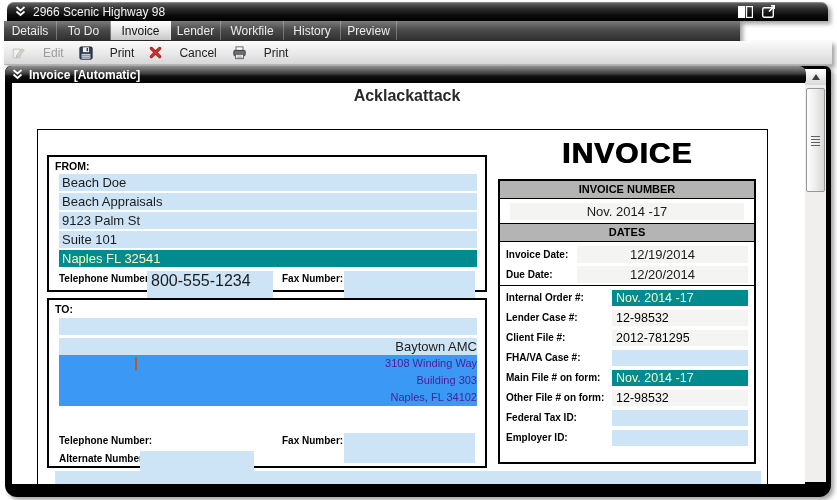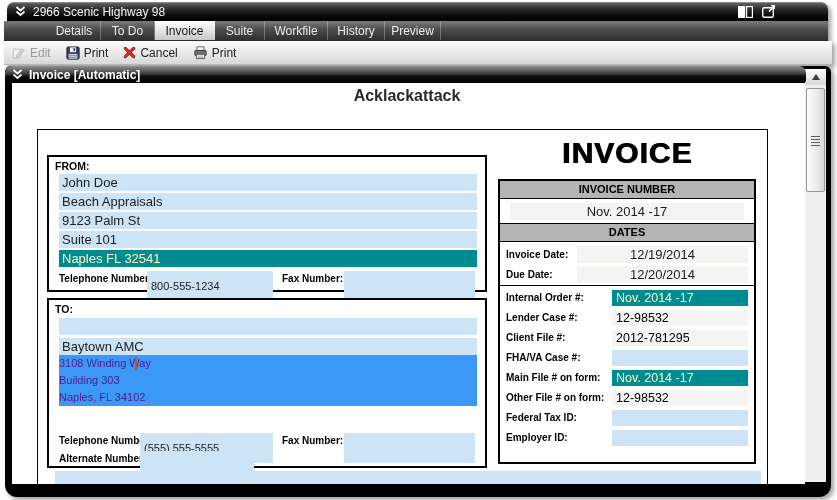--- a/index.html
+++ b/index.html
@@ -10,35 +10,35 @@
   
   .titlebar{position:absolute;left:3px;top:0;width:821px;height:19px;
     background:linear-gradient(180deg,#6a6a6a 0%,#2e2e2e 35%,#0c0c0c 70%,#000 100%);
     border-radius:7px 7px 0 0;color:#f4f4f4;font-size:12px;display:flex;align-items:center;
     box-shadow:inset 0 1px 0 rgba(255,255,255,.25);}
   .titlebar .chev{margin:0 7px 0 8px;display:flex;}
   .tb-icons{position:absolute;right:52px;top:3px;display:flex;gap:9px;align-items:center;}
   .tb-icons svg{display:block;}
 
   
-  .tabbar{position:absolute;left:0;top:19px;width:824px;height:20px;
+  .tabbar{position:absolute;left:0;top:19px;width:736px;height:20px;
     background:linear-gradient(180deg,#7c7c7c 0%,#4c4c4c 45%,#303030 100%);
-    display:flex;border-bottom:1px solid #2a2a2a;box-sizing:border-box;padding-left:44px;}
+    display:flex;border-bottom:1px solid #2a2a2a;box-sizing:border-box;}
   .tab{height:100%;display:flex;align-items:center;justify-content:center;
     color:#ececec;font-size:12px;border-right:1px solid rgba(255,255,255,.28);
     box-sizing:border-box;cursor:default;}
   .tab.active{background:linear-gradient(180deg,#ffffff 0%,#e3e3e3 55%,#c6c6c6 100%);
     color:#141414;}
 
   
   .toolbar{position:absolute;left:0;top:39px;width:828px;height:24px;
     background:linear-gradient(180deg,#fbfbfb 0%,#e9e9e9 55%,#d7d7d7 100%);
     border-bottom:1px solid #b5b5b5;box-sizing:border-box;
     display:flex;align-items:center;padding-left:7px;gap:15px;font-size:12px;color:#222;}
-  .tool{display:flex;align-items:center;gap:4px;cursor:default;}
+  .tool{display:flex;align-items:center;gap:17px;cursor:default;}
   .tool.disabled{color:#9b9b9b;}
   .tool svg{display:block;}
 
   
   .panel{position:absolute;left:1px;top:64px;width:826px;height:431px;background:#000;
     border-radius:6px 6px 12px 12px;}
   .section-bar{position:absolute;left:0;top:0;width:801px;height:17px;
     background:linear-gradient(180deg,#909090 0%,#3e3e3e 45%,#101010 60%,#000 100%);
     border-radius:7px 7px 3px 3px;color:#fff;font-size:12px;font-weight:bold;
     display:flex;align-items:center;z-index:3;}
@@ -58,32 +58,32 @@
   .grip div{height:1px;background:#5f5f5f;margin-bottom:2px;}
 
   
   .watermark{position:absolute;left:300px;top:4px;width:190px;text-align:center;
     font-size:16px;font-weight:600;color:#2a2a2a;}
   .page{position:absolute;left:25px;top:46px;width:729px;height:360px;border:1px solid #000;
     background:#fff;}
 
   .boxed{position:absolute;border:2px solid #000;background:#fff;box-sizing:border-box;}
   .from-box{left:9px;top:25px;width:440px;height:137px;}
-  .to-box{left:9px;top:168px;width:440px;height:170px;}
+  .to-box{left:9px;top:168px;width:440px;height:170px;text-align:right;}
 
   .blk-label{position:absolute;font-size:10.5px;font-weight:bold;color:#000;}
   .row-fld{position:absolute;left:10px;width:418px;height:17px;font-size:13px;color:#1c1c1c;
     padding:1px 0 0 3px;box-sizing:border-box;white-space:nowrap;overflow:hidden;}
   .f-blue{background:#cde4f6;}
   .f-teal{background:#008b91;color:#fef9c3;}
   .f-gray{background:#f4f4f3;}
 
   .mini-label{position:absolute;font-size:10px;font-weight:bold;color:#000;white-space:nowrap;}
-  .mini-fld{position:absolute;height:30px;font-size:11px;color:#1c1c1c;
-    padding:9px 0 0 4px;box-sizing:border-box;white-space:nowrap;overflow:hidden;}
+  .mini-fld{position:absolute;height:30px;font-size:16px;color:#1c1c1c;
+    padding:1px 0 0 4px;box-sizing:border-box;white-space:nowrap;overflow:hidden;}
 
   .sel-block{position:absolute;left:10px;top:55px;width:418px;height:51px;background:#3b99f5;}
   .sel-line{position:relative;height:17px;line-height:17px;font-size:11px;color:#4c1d95;padding-left:0;}
   .caret{position:absolute;left:76px;top:2px;width:2px;height:13px;background:#c2591b;}
 
   
   .inv-title{position:absolute;left:460px;top:6px;width:258px;text-align:center;
     font-size:30px;font-weight:bold;letter-spacing:1px;color:#000;
     text-shadow:1px 0 0 #000;}
   .inv-table{position:absolute;left:460px;top:49px;width:258px;height:285px;
@@ -128,21 +128,21 @@
             <path d="M7 6.5 L12.5 1 M9 0.8h3.2v3.2" fill="none" stroke="#fff" stroke-width="1.6"></path>
           </svg>
       </span>
     </span>
   </div>
 
   <div class="tabbar">
     <div class="tab" style="width:53px">Details</div>
     <div class="tab" style="width:54px">To Do</div>
     <div class="tab active" style="width:60px">Invoice</div>
-    <div class="tab" style="width:50px">Suite</div>
+    <div class="tab" style="width:50px">Lender</div>
     <div class="tab" style="width:63px">Workfile</div>
     <div class="tab" style="width:57px">History</div>
     <div class="tab" style="width:56px">Preview</div>
   </div>
 
   <div class="toolbar">
     <span class="tool disabled">
       <span>
         <svg width="15" height="14" viewBox="0 0 16 16">
             <path d="M2 3.5h8v10H2z" fill="#f1f1f1" stroke="#bdbdbd"></path>
@@ -197,42 +197,41 @@
       <span>Invoice [Automatic]</span>
     </div>
 
     <div class="content">
       <div class="watermark">Acklackattack</div>
 
       <div class="page">
 
         <div class="boxed from-box">
           <div class="blk-label" style="left:6px;top:3px">FROM:</div>
-          <div class="row-fld f-blue" style="top:17px">John Doe</div>
+          <div class="row-fld f-blue" style="top:17px">Beach Doe</div>
           <div class="row-fld f-blue" style="top:36px">Beach Appraisals</div>
           <div class="row-fld f-blue" style="top:55px">9123 Palm St</div>
           <div class="row-fld f-blue" style="top:74px">Suite 101</div>
           <div class="row-fld f-teal" style="top:93px">Naples FL 32541</div>
           <div class="mini-label" style="left:10px;top:116px">Telephone Number:</div>
           <div class="mini-fld f-blue" style="left:98px;top:114px;width:126px">800-555-1234</div>
           <div class="mini-label" style="left:233px;top:116px">Fax Number:</div>
           <div class="mini-fld f-blue" style="left:295px;top:114px;width:131px"></div>
         </div>
 
         <div class="boxed to-box">
           <div class="blk-label" style="left:6px;top:3px">TO:</div>
           <div class="row-fld f-blue" style="top:18px"></div>
           <div class="row-fld f-blue" style="top:38px">Baytown AMC</div>
           <div class="sel-block">
             <div class="sel-line"><span>3108 Winding Way</span><div class="caret"></div></div>
             <div class="sel-line"><span>Building 303</span></div>
             <div class="sel-line"><span>Naples, FL 34102</span></div>
           </div>
           <div class="mini-label" style="left:10px;top:135px">Telephone Number:</div>
-          <div class="mini-fld f-blue" style="left:91px;top:133px;width:133px">(555) 555-5555</div>
           <div class="mini-label" style="left:233px;top:135px">Fax Number:</div>
           <div class="mini-fld f-blue" style="left:295px;top:133px;width:131px"></div>
           <div class="mini-label" style="left:10px;top:153px">Alternate Number:</div>
           <div class="mini-fld f-blue" style="left:91px;top:151px;width:114px"></div>
         </div>
 
         <div class="inv-title">INVOICE</div>
 
         <div class="inv-table">
           <div class="sec-hdr">INVOICE NUMBER</div>

